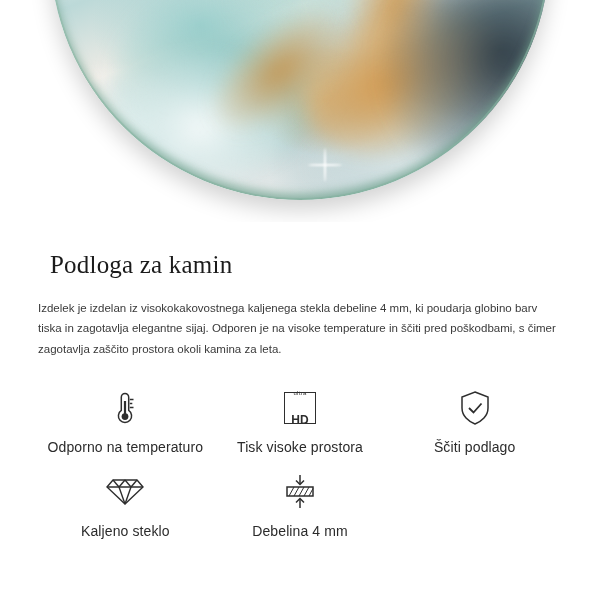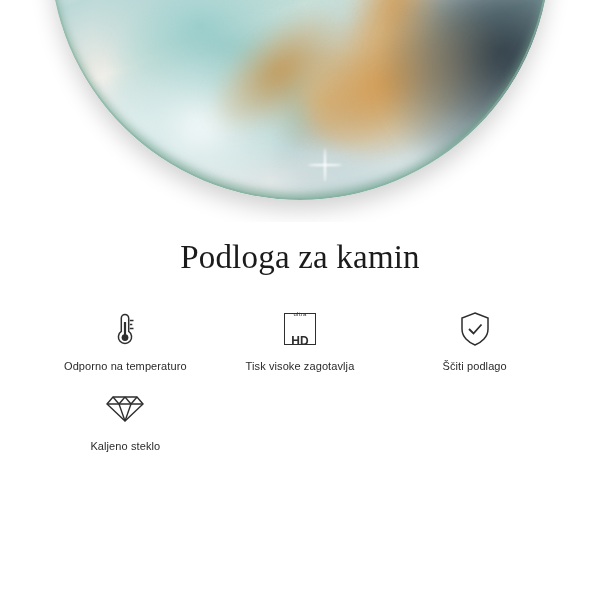--- a/index.html
+++ b/index.html
@@ -127,29 +127,28 @@
     left: 0; top: 16px; width: 34px; height: 2px;
   }
 
   
   .content {
     position: relative;
     padding: 0 38px;
   }
 
   .headline {
-    margin: 0;
+    margin: 12px;
     padding-top: 14px;
     font-family: "Liberation Serif", serif;
-    font-size: 33px;
+    font-size: 25px;
     line-height: 1.33;
     font-weight: 400;
     color: #1b1b1b;
     letter-spacing: 0.2px;
-    text-align: center;
   }
   .headline .line2 {
     display: block;
   }
 
   .body-copy {
     margin: 17px 0 0 0;
     font-size: 11.5px;
     line-height: 1.75;
     color: #3a3a3a;
@@ -172,21 +171,21 @@
     justify-content: flex-start;
   }
   .feature-icon {
     height: 46px;
     display: flex;
     align-items: center;
     justify-content: center;
   }
   .feature-label {
     margin-top: 8px;
-    font-size: 11px;
+    font-size: 14px;
     color: #2b2b2b;
     text-align: center;
     letter-spacing: 0.1px;
   }
   .ultrahd-box {
     width: 30px;
     height: 30px;
     border: 1.6px solid #2e2e2e;
     display: flex;
     flex-direction: column;
@@ -226,20 +225,21 @@
     </div>
     <div class="hero-sparkle"></div>
   </div>
 
   <div class="content">
 
     <h1 class="headline">
       <span>Podloga za kamin</span>
     </h1>
 
+    <p class="body-copy">Izdelek je izdelan iz visokokakovostnega kaljenega stekla debeline 4 mm, ki poudarja globino barv tiska in zagotavlja elegantne sijaj. Odporen je na visoke temperature in ščiti pred poškodbami, s čimer zagotavlja zaščito prostora okoli kamina za leta.</p>
 
     <div class="features">
 
       <div class="feature">
         <span class="feature-icon">
           <svg width="30" height="40" viewBox="0 0 30 40" fill="none" stroke="#2e2e2e" stroke-width="1.5">
             <path d="M15 5.5 a3.7 3.7 0 0 1 3.7 3.7 v13.2 a6.6 6.6 0 1 1 -7.4 0 V9.2 A3.7 3.7 0 0 1 15 5.5 z"></path>
             <circle cx="15" cy="28.6" r="3.4" fill="#2e2e2e" stroke="none"></circle>
             <rect x="13.9" y="13" width="2.2" height="13" fill="#2e2e2e" stroke="none"></rect>
             <line x1="19.8" y1="11.5" x2="23.5" y2="11.5"></line>
@@ -250,21 +250,21 @@
         <span class="feature-label">Odporno na temperaturo</span>
       </div>
 
       <div class="feature">
         <span class="feature-icon">
           <span class="ultrahd-box">
             <span class="u-small">ultra</span>
             <span class="u-big">HD</span>
           </span>
         </span>
-        <span class="feature-label">Tisk visoke zagotavlja</span>
+        <span class="feature-label">Tisk visoke prostora</span>
       </div>
 
       <div class="feature">
         <span class="feature-icon">
           <svg width="34" height="40" viewBox="0 0 34 40" fill="none" stroke="#2e2e2e" stroke-width="1.5">
             <path d="M17 4 L30 9 v11 c0 8 -6.5 13.5 -13 16 C10.5 33.5 4 28 4 20 V9 z"></path>
             <polyline points="11,20 15.5,24.5 23.5,15.5" stroke-width="1.8"></polyline>
           </svg>
         </span>
         <span class="feature-label">Ščiti podlago</span>
@@ -280,16 +280,33 @@
             <line x1="13" y1="12" x2="19" y2="29"></line>
             <line x1="25" y1="12" x2="19" y2="29"></line>
             <line x1="13" y1="12" x2="19" y2="5"></line>
             <line x1="25" y1="12" x2="19" y2="5"></line>
           </svg>
         </span>
         <span class="feature-label">Kaljeno steklo</span>
       </div>
 
 
+      <div class="feature">
+        <span class="feature-icon">
+          <svg width="38" height="40" viewBox="0 0 38 40" fill="none" stroke="#2e2e2e" stroke-width="1.5">
+            <line x1="19" y1="3" x2="19" y2="12"></line>
+            <polyline points="15,8.5 19,12.5 23,8.5"></polyline>
+            <rect x="6" y="15" width="26" height="9"></rect>
+            <line x1="8" y1="24" x2="13" y2="15" stroke-width="1"></line>
+            <line x1="13" y1="24" x2="18" y2="15" stroke-width="1"></line>
+            <line x1="18" y1="24" x2="23" y2="15" stroke-width="1"></line>
+            <line x1="23" y1="24" x2="28" y2="15" stroke-width="1"></line>
+            <line x1="28" y1="24" x2="32" y2="16.5" stroke-width="1"></line>
+            <line x1="19" y1="36" x2="19" y2="27"></line>
+            <polyline points="15,30.5 19,26.5 23,30.5"></polyline>
+          </svg>
+        </span>
+        <span class="feature-label">Debelina 4 mm</span>
+      </div>
 
     </div>
   </div>
 </div>
 
 </body></html>

